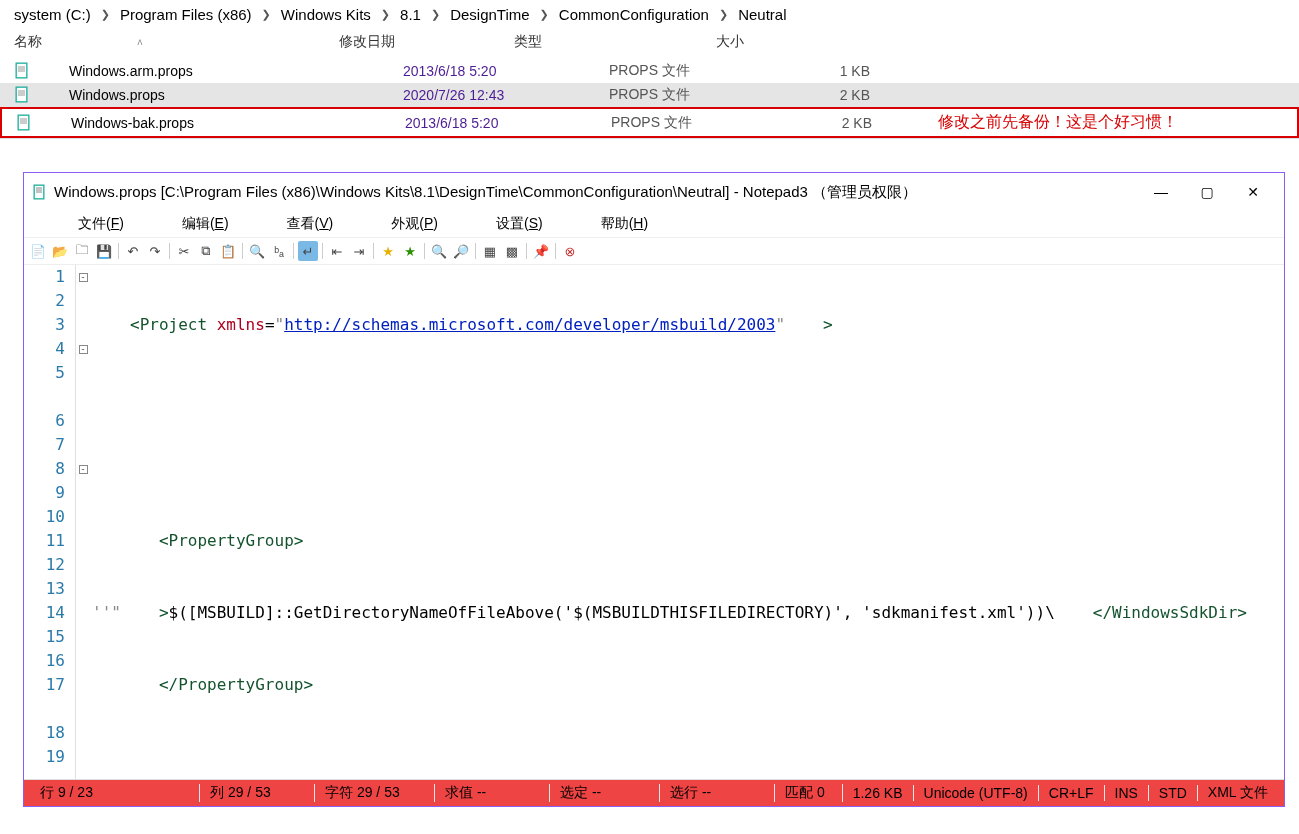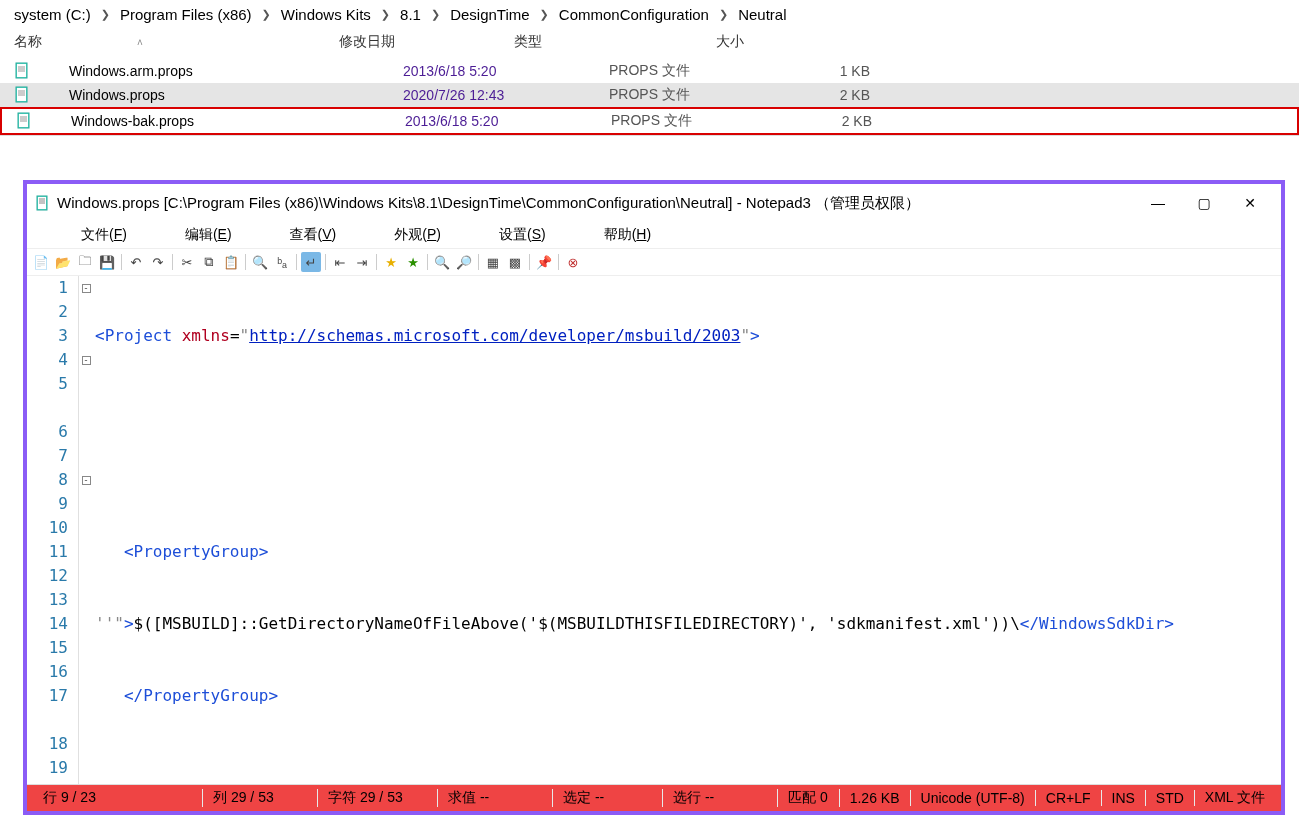--- a/index.html
+++ b/index.html
@@ -17,41 +17,41 @@
 .filerow { display:flex; align-items:center; padding:3px 14px; font-size:14px;gap:31px; }
 .filerow.selected { background:#e5e5e5; }
 .filerow.highlighted { border:2px solid #d80000; }
 .file-icon { width:18px; height:18px; margin-right:6px; display:inline-block; }
 .file-icon svg { width:18px; height:18px; }
 .rc-name { width:303px; }
 .rc-date { width:175px; color:#4c1d95; }
 .rc-type { width:155px; color:#555; }
 .rc-size { width:85px; text-align:right; padding-right:10px; color:#555; }
 .annotation { color:#d80000; font-size:16px; margin-left:25px; }
-.editor-window { position:absolute; left:23px; top:180px; width:1262px; height:635px; border:4px solid #8b5cf6; background:#fff; display:flex; flex-direction:column; }
+.editor-window { position:absolute; left:23px; top:172px; width:1262px; height:635px; border:1px solid #8b5cf6; background:#fff; display:flex; flex-direction:column; }
 .titlebar { display:flex; align-items:center; padding:5px 8px; font-size:15px; }
 .titlebar-icon { width:16px; height:16px; margin-right:6px; }
 .titlebar-text { flex:1; white-space:nowrap; overflow:hidden; }
 .winbtns { display:flex; gap:0; margin-left:auto; }
 .winbtn { width:46px; height:28px; display:flex; align-items:center; justify-content:center; font-size:14px; font-family:"Segoe UI Symbol",sans-serif; }
 .menubar { display:flex; padding:2px 6px; font-size:14px; gap:2px; }
 .menuitem { padding:2px 8px;margin-left:40px; }
 .menuitem u { text-decoration:underline; }
 .toolbar { display:flex; align-items:center; padding:3px 4px; gap:2px; border-top:1px solid #eee; border-bottom:1px solid #eee; }
 .tbtn { width:20px; height:20px; display:flex; align-items:center; justify-content:center; font-size:13px; color:#444; }
 .tsep { width:1px; height:16px; background:#ccc; margin:0 2px; }
 .code-area { flex:1; display:flex; overflow:hidden; font-family:Consolas,monospace; font-size:16px; line-height:24px; }
 .gutter { width:52px; background:#fff; text-align:right; color:#2a7aaa; padding-right:6px; border-right:1px solid #e0e0e0; }
 .gutter .ln { height:24px; padding-right:4px; }
 .fold-col { width:14px; }
 .fold-col .fm { height:24px; display:flex; align-items:center; justify-content:center; }
 .fold-mark { width:9px; height:9px; border:1px solid #888; font-size:9px; line-height:7px; text-align:center; color:#444; }
 .code { flex:1; white-space:pre; overflow-x:hidden; }
 .code .row { height:24px; padding-left:2px; }
-.tag { color:#1d4ed8; }
+.tag { color:#14532d;margin-left:38px; }
 .attr { color:#b00020; }
 .str { color:#888; }
 .url { color:#0020c0; text-decoration:underline; }
 .txt { color:#000; }
 .statusbar { display:flex; align-items:center; padding:4px 6px; font-size:14px; border-top:1px solid #ddd; background:#ef4444; gap:0; }
 .statusbar .cell { padding:0 10px; border-right:1px solid #e8e8e8; white-space:nowrap; }
 .statusbar .cell:last-child { border-right:none; }
 </style>
 </head>
 <body>
@@ -110,20 +110,21 @@
             <rect x="2" y="1" width="11" height="15" fill="#5bd6c4" stroke="#2a9"></rect>
             <rect x="3" y="2" width="9" height="13" fill="#fff"></rect>
             <line x1="4" y1="5" x2="11" y2="5" stroke="#999"></line>
             <line x1="4" y1="7" x2="11" y2="7" stroke="#999"></line>
             <line x1="4" y1="9" x2="11" y2="9" stroke="#999"></line>
           </svg></span>
         <span class="rc-name">Windows-bak.props</span>
         <span class="rc-date">2013/6/18 5:20</span>
         <span class="rc-type">PROPS 文件</span>
         <span class="rc-size">2 KB</span>
+        <span class="annotation">修改之前先备份！这是个好习惯！</span>
       </div>
     </div>
 </div>
 
 <div class="editor-window">
   <div class="titlebar">
     <span class="titlebar-icon"><svg viewBox="0 0 16 16">
           <rect x="2" y="1" width="10" height="14" fill="#5bd6c4" stroke="#2a9"></rect>
           <rect x="3" y="2" width="8" height="12" fill="#fff"></rect>
           <line x1="4" y1="4" x2="10" y2="4" stroke="#888"></line>

